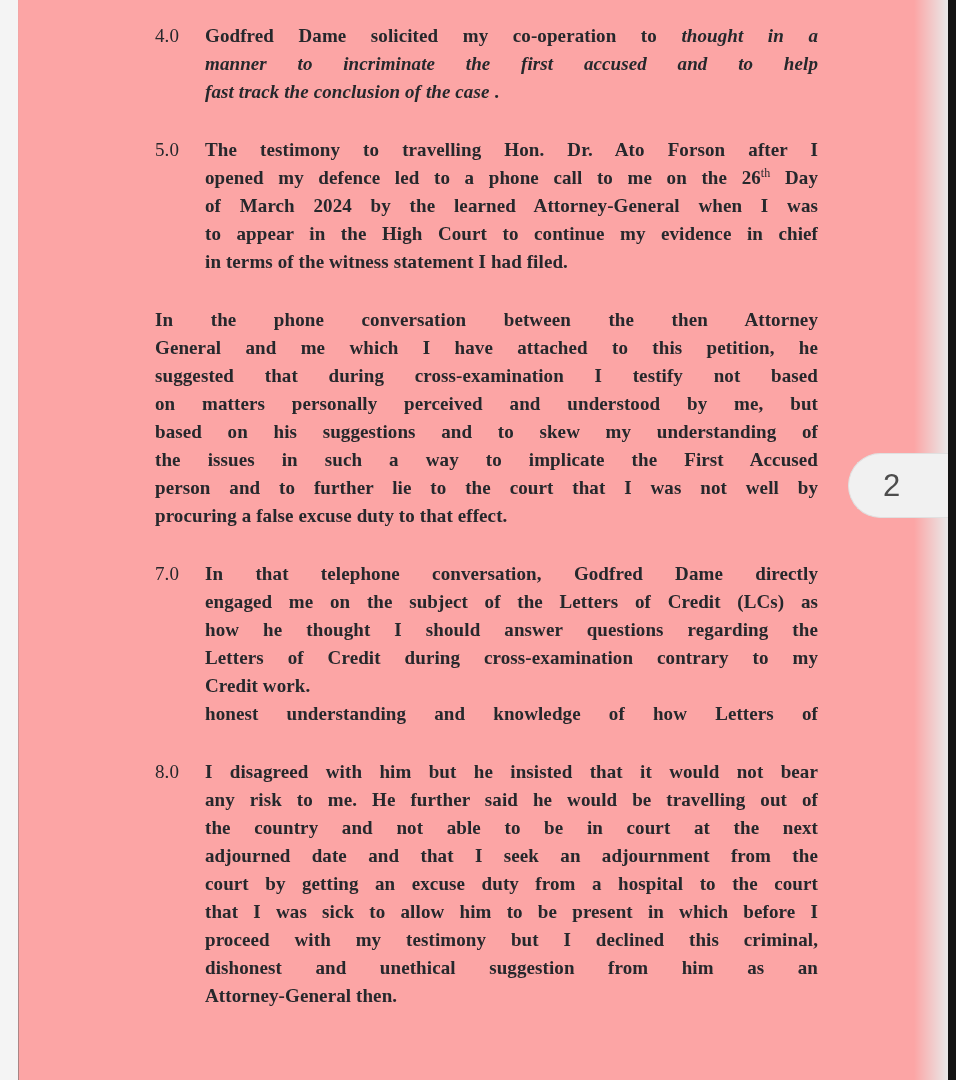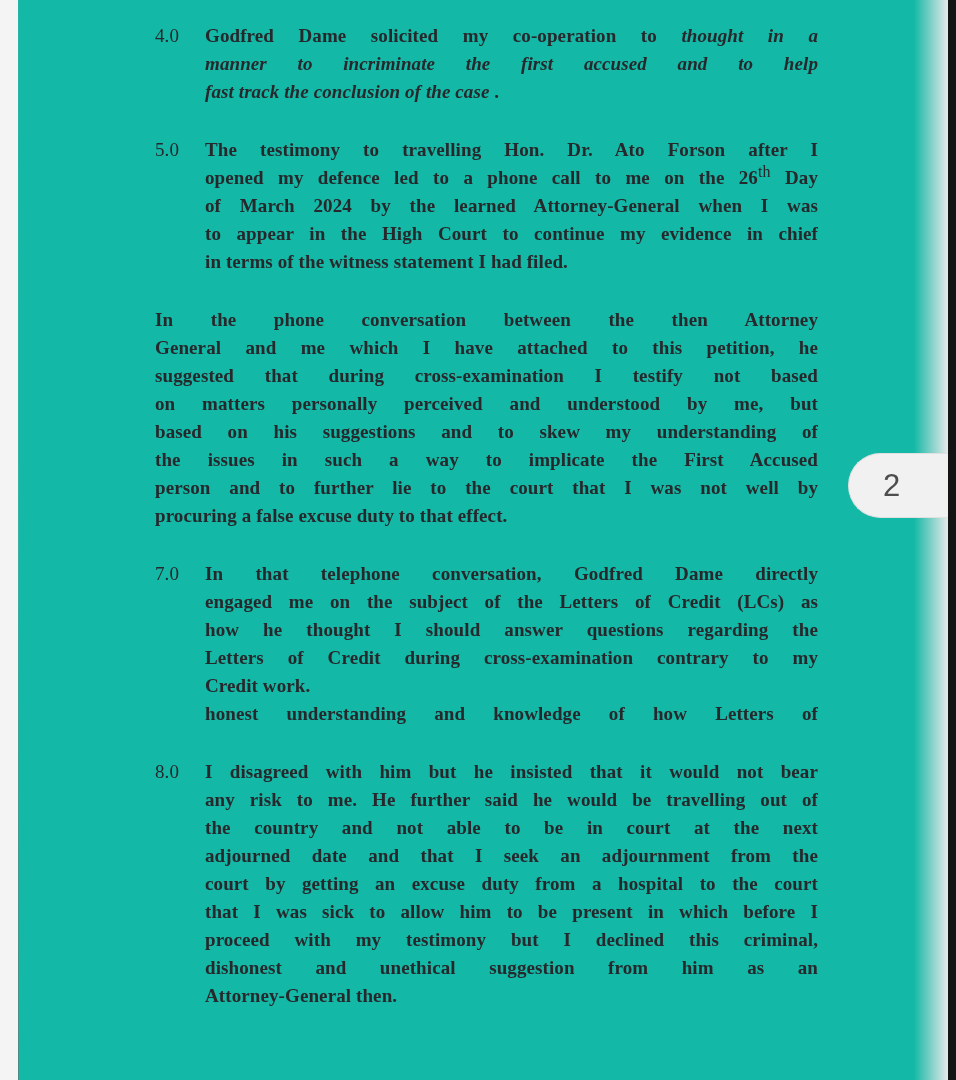--- a/index.html
+++ b/index.html
@@ -4,21 +4,21 @@
 <style>
   html, body {
     margin: 0;
     padding: 0;
     background: #ffffff;
   }
   .canvas {
     position: relative;
     width: 956px;
     height: 1080px;
-    background: #14b8a6;
+    background: #fca5a5;
     overflow: hidden;
     font-family: "Liberation Serif", serif;
   }
   
   .left-strip {
     position: absolute;
     left: 0; top: 0;
     width: 18px; height: 100%;
     background: #f4f4f4;
   }
@@ -73,21 +73,21 @@
     text-align-last: justify;
     white-space: normal;
   }
   .line.last {
     text-align-last: left;
   }
   .seg-n  { font-style: normal; font-weight: bold; }
   .seg-bi { font-style: italic; font-weight: bold; }
   .seg-sup {
     vertical-align: super;
-    font-size: 16px;
+    font-size: 12px;
     line-height: 0;
   }
   
   .page-tab {
     position: absolute;
     right: 0;
     top: 453px;
     width: 108px;
     height: 65px;
     box-sizing: border-box;

